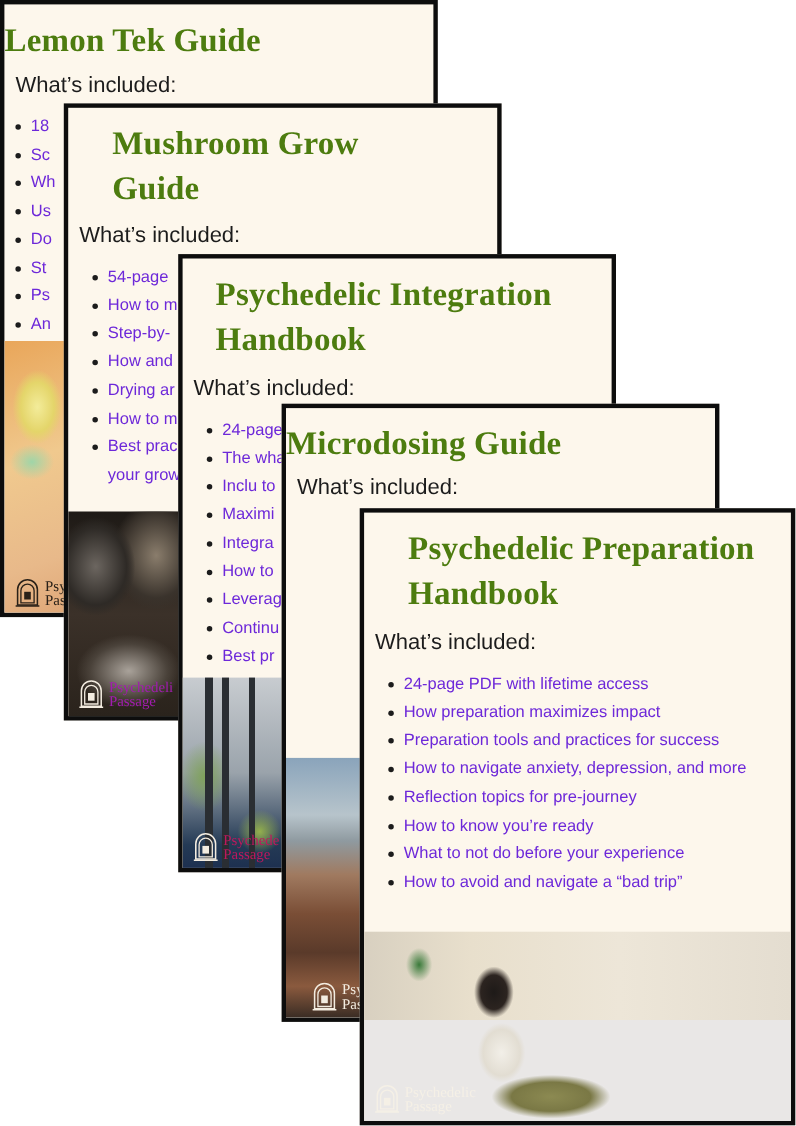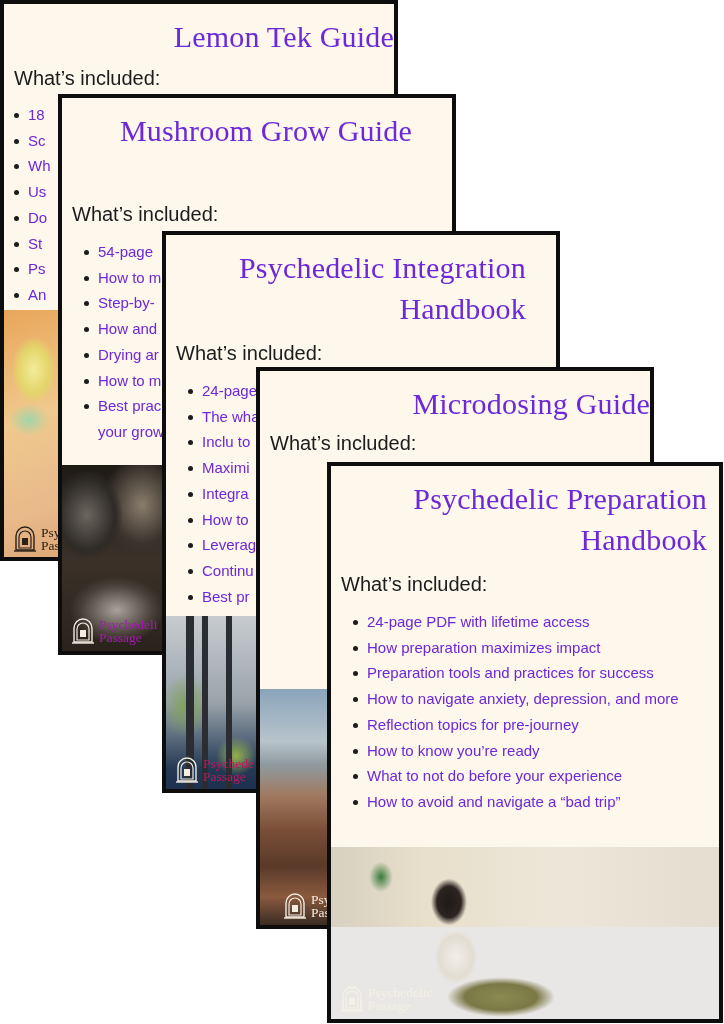--- a/index.html
+++ b/index.html
@@ -6,23 +6,23 @@
   body { width:724px; height:1024px; position:relative; overflow:hidden; }
   .card {
     position:absolute;
     background:#fdf7ec;
     border:4px solid #0d0d0d;
     box-sizing:border-box;
     overflow:hidden;
   }
   .card .title {
     font-family:"Liberation Serif","DejaVu Serif",serif;
-    font-weight:normal;
-    color:#6d28d9;
-    text-align:right;
+    font-weight:bold;
+    color:#4d7c0f;
+    text-align:left;
     font-size:30px;
     line-height:41px;
     margin:0;
     letter-spacing:0.2px;
   }
   .card .included {
     font-family:"Liberation Sans","DejaVu Sans",sans-serif;
     font-size:20px;
     color:#1c1c1c;
     position:absolute;
@@ -171,21 +171,21 @@
       <path d="M2 24 V10 A9 9 0 0 1 20 10 V24 Z" fill="none" stroke="#f3ece0" stroke-width="1.4"></path>
       <path d="M5 22 V11 A6 6 0 0 1 17 11 V22 Z" fill="none" stroke="#f3ece0" stroke-width="1.2"></path>
       <rect x="8" y="12" width="6" height="7" fill="#f3ece0"></rect>
       <line x1="0" y1="25" x2="22" y2="25" stroke="#f3ece0" stroke-width="1.4"></line>
     </svg>
     <span class="logo-text">Psych
 Passa</span>
   </div>
 </div>
 
-<div class="card" style="left:327px; top:462px; width:396px; height:561px;">
+<div class="card" style="left:327px; top:462px; width:396px; height:561px;padding-left:28px;">
   <h2 class="title" style="margin-top:12px; padding:0 12px;">
     <span>Psychedelic Preparation Handbook</span>
   </h2>
   <div class="included" style="left:10px; top:107px;">What’s included:</div>
   <ul style="left:20px; top:143px;">
     <li>24-page PDF with lifetime access</li>
     <li>How preparation maximizes impact</li>
     <li>Preparation tools and practices for success</li>
     <li>How to navigate anxiety, depression, and more</li>
     <li>Reflection topics for pre-journey</li>

